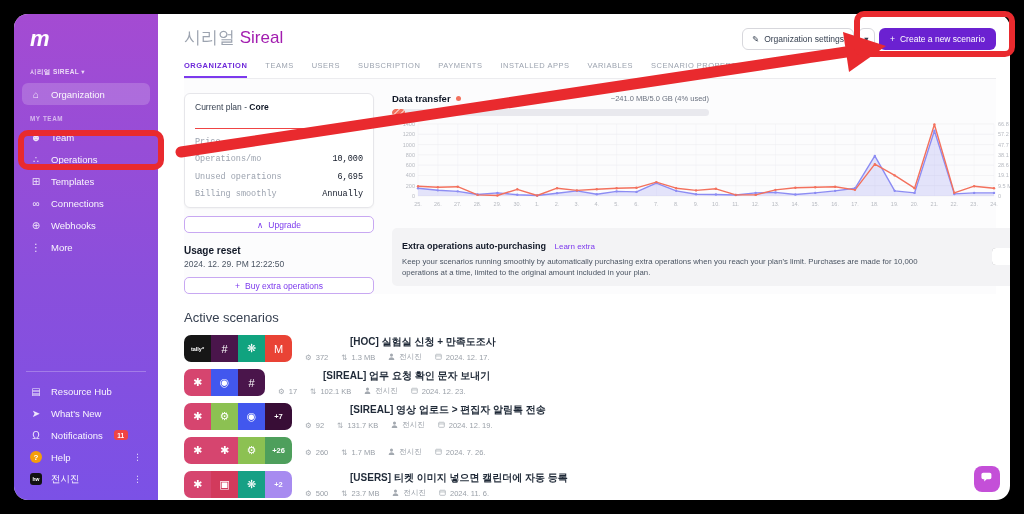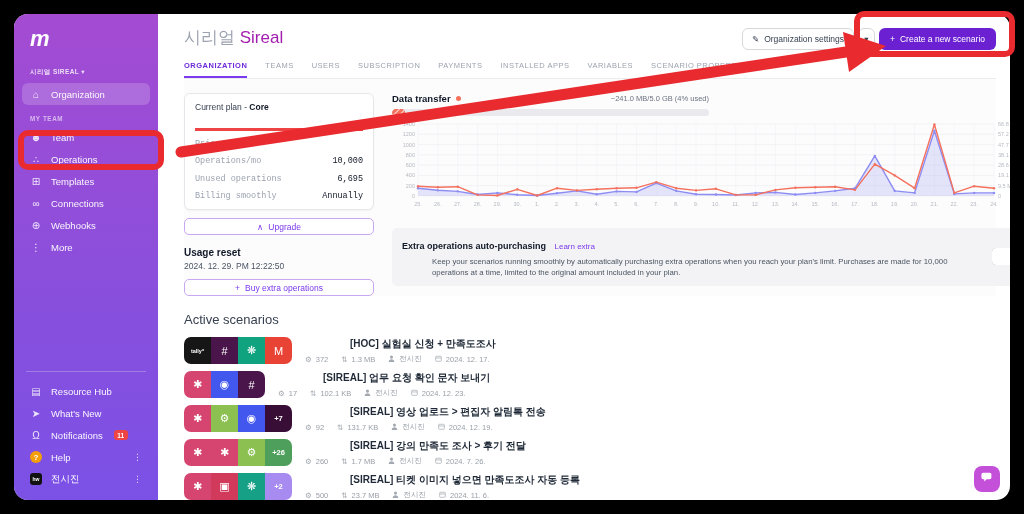--- a/index.html
+++ b/index.html
@@ -40,21 +40,21 @@
   .btn-caret { width:17px; justify-content:center; padding:0; }
   .btn-primary { display:flex; align-items:center; gap:5px; height:22px; padding:0 11px;
     border-radius:6px; background:#6b21d1; color:#fff; font-size:8.5px; font-weight:500; cursor:pointer; }
   .tabs { display:flex; gap:18px; margin-top:12px; border-bottom:1px solid #ececef; }
   .tab { font-size:7.5px; letter-spacing:.5px; color:#9ca3af; padding-bottom:6px; cursor:pointer; font-weight:500; }
   .tab.active { color:#6d28d9; font-weight:bold; border-bottom:2px solid #7c3aed; }
 
   
   .usage { display:grid; grid-template-columns:190px 1fr; column-gap:18px; padding-top:14px; background:#fcfcfd; }
   .plan-card { background:#fff; border:1px solid #e6e6ea; border-radius:6px; padding:8px 10px; box-shadow:0 1px 2px rgba(0,0,0,.04); }
-  .plan-head { font-size:8.5px; color:#374151; padding-bottom:16px; border-bottom:3px solid #ef4444; }
+  .plan-head { font-size:8.5px; color:#374151; padding-bottom:16px; border-bottom:1px solid #ef4444; }
   .plan-head b { color:#111827; }
   .plan-row { display:flex; justify-content:space-between; font-size:8.5px; margin-top:7.5px;font-family:Liberation Mono, monospace; }
   .plan-row .lb { color:#9ca3af; } .plan-row .vl { color:#111827; font-weight:500; }
   .btn-purple-outline { margin-top:8px; width:100%; height:17px; display:flex; align-items:center; justify-content:center; gap:5px;
     border:1px solid #c8a8f2; border-radius:5px; background:#fff; color:#7c3aed; font-size:8.5px; font-weight:500; cursor:pointer; }
   .usage-reset-h { margin-top:12px; font-size:10px; font-weight:bold; color:#111827; }
   .usage-reset-d { margin-top:3px; font-size:8.5px; color:#4b5563; }
 
   .charts-head { display:grid; grid-template-columns:1fr 1fr; column-gap:18px; }
   .chart-title-row { display:flex; align-items:center; font-size:9.5px; font-weight:bold; color:#111827; }
@@ -62,21 +62,21 @@
   .usage-txt { margin-left:auto; font-size:7.5px; font-weight:normal; color:#6b7280; }
   .pbar { margin-top:5px; height:7px; border-radius:4px; background:#e9e9ee; overflow:hidden; }
   .pfill { height:100%; border-radius:4px;
     background-image:repeating-linear-gradient(135deg, rgba(255,255,255,.5) 0 1.5px, transparent 1.5px 4.5px); }
   .chart-wrap { margin-top:4px; }
   .ax { font-size:5.5px; fill:#b6b9c0; }
 
   .auto-box { margin-top:4px; background:#f3f3f5; border-radius:5px; padding:7px 10px; display:flex; gap:10px; }
   .auto-title { font-size:9px; font-weight:bold; color:#111827; }
   .auto-link { font-size:8px; color:#7c3aed; margin-left:4px; cursor:pointer; }
-  .auto-body { font-size:7.8px; color:#4b5563; margin-top:3px; line-height:1.45; max-width:530px;margin-left:30px; }
+  .auto-body { font-size:7.8px; color:#4b5563; margin-top:3px; line-height:1.45; max-width:530px; }
   .toggle { margin-left:auto; align-self:center; width:42px; height:17px; background:#dcdce1; border-radius:4px;
     display:flex; overflow:hidden; cursor:pointer; flex-shrink:0; }
   .knob { width:21px; background:#fff; border-radius:4px; box-shadow:0 0 2px rgba(0,0,0,.25); }
 
   
   .scenarios { margin-top:16px; }
   .scn-h { font-size:13px; font-weight:500; color:#374151; }
   .scn-list { margin-top:10px; }
   .scn-row { display:flex; align-items:center; gap:13px; margin-bottom:7px; cursor:pointer; }
   .chips { display:flex; border-radius:7px; overflow:hidden; flex-shrink:0; }
@@ -509,21 +509,20 @@
             </div>
           </div>
           <div class="scn-row">
             <div class="chips">
               <span class="chip" style="background: rgb(214, 69, 111);">✱</span>
               <span class="chip" style="background: rgb(214, 69, 111);">✱</span>
               <span class="chip" style="background: rgb(140, 193, 82);">⚙</span>
               <span class="chip more" style="background: rgb(78, 159, 92);">+26</span>
             </div>
             <div>
-              <div class="scn-title">[SIREAL] 강의 만족도 조사 &gt; 후기 전달</div>
               <div class="scn-meta">
                 <span class="mi">⚙</span>
                 <span>260</span>
                 <span class="sep"></span>
                 <span class="mi">⇅</span>
                 <span>1.7 MB</span>
                 <span class="sep"></span>
                 <span class="mi"><svg width="7" height="7" viewBox="0 0 10 10">
                     <circle cx="5" cy="3" r="2.2" fill="#9aa0a8"></circle>
                     <path d="M1 10c0-2.5 1.8-4 4-4s4 1.5 4 4z" fill="#9aa0a8"></path>
@@ -539,21 +538,21 @@
             </div>
           </div>
           <div class="scn-row">
             <div class="chips">
               <span class="chip" style="background: rgb(214, 69, 111);">✱</span>
               <span class="chip" style="background: rgb(210, 58, 92);">▣</span>
               <span class="chip" style="background: rgb(22, 160, 133);">❋</span>
               <span class="chip more" style="background: rgb(167, 139, 240);">+2</span>
             </div>
             <div>
-              <div class="scn-title">[SIREAL] 티켓 이미지 넣으면 만족도조사 자동 등록</div>
+              <div class="scn-title">[USERS] 티켓 이미지 넣으면 캘린더에 자동 등록</div>
               <div class="scn-meta">
                 <span class="mi">⚙</span>
                 <span>500</span>
                 <span class="sep"></span>
                 <span class="mi">⇅</span>
                 <span>23.7 MB</span>
                 <span class="sep"></span>
                 <span class="mi"><svg width="7" height="7" viewBox="0 0 10 10">
                     <circle cx="5" cy="3" r="2.2" fill="#9aa0a8"></circle>
                     <path d="M1 10c0-2.5 1.8-4 4-4s4 1.5 4 4z" fill="#9aa0a8"></path>

